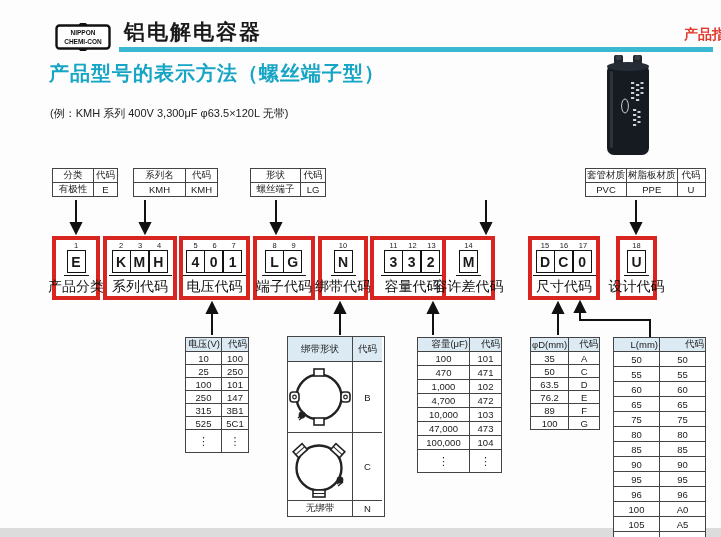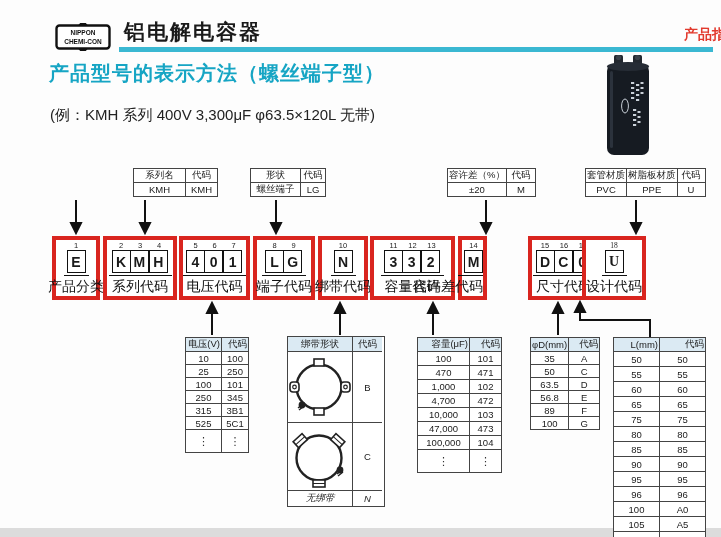--- a/index.html
+++ b/index.html
@@ -10,21 +10,21 @@
   .page{
     position:relative; width:721px; height:537px; background:#fdfdfd;
     overflow:hidden; font-family:"Liberation Sans","DejaVu Sans",sans-serif; color:#1a1a1a;
   }
   
   .logo{position:absolute;left:55px;top:22px;}
   .product-title{position:absolute;left:124px;top:18px;font-size:21px;font-weight:bold;letter-spacing:2px;}
   .teal-rule{position:absolute;left:119px;top:47px;width:594px;height:5px;background:var(--rule);}
   .corner-label{position:absolute;left:684px;top:26px;font-size:14px;font-weight:bold;color:var(--corner-red);white-space:nowrap;}
   .heading{position:absolute;left:49px;top:60px;font-size:20px;font-weight:bold;color:var(--teal);letter-spacing:1px;white-space:nowrap;}
-  .example{position:absolute;left:50px;top:106px;font-size:15px;color:#222;white-space:nowrap;}
+  .example{position:absolute;left:50px;top:106px;font-size:11px;color:#222;white-space:nowrap;}
   .capacitor{position:absolute;left:604px;top:54px;}
   
   .mini{position:absolute;top:168px;}
   .mini table,.dtable table{border-collapse:collapse;background:#fff;}
   .mini th,.mini td{border:1px solid var(--line);font-size:9.5px;font-weight:normal;text-align:center;height:13px;padding:0 1px;white-space:nowrap;}
   .mini th{background:#fff;}
   
   .dtable{position:absolute;z-index:2;}
   .dtable th,.dtable td{border:1px solid var(--line);font-size:9.5px;font-weight:normal;text-align:center;height:12px;padding:0 1px;white-space:nowrap;}
   .dtable th{background:var(--th-bg);height:13px;text-align:right;}
@@ -33,24 +33,24 @@
   .t-cap{left:417px;top:337px;border-radius:22px;}
   .t-cap td{height:13px;}
   .t-dia{left:530px;top:337px;}
   .t-len{left:613px;top:337px;}
   .t-len td{height:14px;}
   
   .band{position:absolute;left:287px;top:336px;width:96px;background:#fff;border:1px solid var(--line);z-index:2;font-size:9.5px;}
   .band .brow{display:grid;grid-template-columns:64px 30px;}
   .band .bcell{border-top:1px solid var(--line);display:flex;align-items:center;justify-content:center;text-align:center;}
   .band .brow > .bcell + .bcell{border-left:1px solid var(--line);}
-  .band .bhead .bcell{border-top:none;background:var(--th-bg);height:14px;}
+  .band .bhead .bcell{border-top:none;background:var(--th-bg);height:24px;}
   .band .tallB .bcell{height:70px;}
   .band .tallC .bcell{height:67px;}
-  .band .last .bcell{height:15px;font-style:italic;}
+  .band .last .bcell{height:15px;}
   
   .code-row{position:absolute;left:0;top:236px;width:721px;height:64px;}
   .code-box{position:absolute;top:0;height:64px;border:4px solid var(--red);background:#fff;
     box-sizing:border-box;display:flex;flex-direction:column;align-items:center;justify-content:flex-start;padding-top:1px;}
   .cells{display:flex;}
   .cellcol{display:flex;flex-direction:column;align-items:center;width:19px;}
   .pos{font-size:7.5px;height:9px;line-height:9px;color:#222;}
   .cell{width:17px;height:21px;border:1.5px solid #111;margin-left:-1.5px;background:#fff;
     font-size:14px;font-weight:bold;display:flex;align-items:center;justify-content:center;}
   .cellcol:first-child .cell{margin-left:0;}
@@ -105,20 +105,40 @@
         <rect x="29" y="65" width="3.2" height="2"></rect>
           <rect x="29" y="70" width="3.2" height="2"></rect>
         <rect x="33.5" y="57" width="3" height="2"></rect>
           <rect x="33.5" y="62" width="3" height="2"></rect>
         <rect x="33.5" y="67" width="3" height="2"></rect>
       </g>
       <ellipse cx="21" cy="52" rx="7" ry="3.4" fill="none" stroke="#c9d0d8" stroke-width="1" transform="rotate(-90 21 52)"></ellipse>
     </svg>
   </div>
 
+  <div class="mini" style="left:52px">
+      <table>
+        <colgroup>
+          <col style="width: 41px;">
+          <col style="width: 24px;">
+        </colgroup>
+        <thead>
+          <tr>
+            <th>分类</th>
+            <th>代码</th>
+          </tr>
+        </thead>
+        <tbody>
+          <tr>
+            <td>有极性</td>
+            <td>E</td>
+          </tr>
+        </tbody>
+      </table>
+    </div>
   <div class="mini" style="left:250px">
       <table>
         <colgroup>
           <col style="width: 50px;">
           <col style="width: 25px;">
         </colgroup>
         <thead>
           <tr>
             <th>形状</th>
             <th>代码</th>
@@ -141,40 +161,20 @@
         <thead>
           <tr>
             <th>系列名</th>
             <th>代码</th>
           </tr>
         </thead>
         <tbody>
           <tr>
             <td>KMH</td>
             <td>KMH</td>
-          </tr>
-        </tbody>
-      </table>
-    </div>
-  <div class="mini" style="left:447px">
-      <table>
-        <colgroup>
-          <col style="width: 56px;">
-          <col style="width: 29px;">
-        </colgroup>
-        <thead>
-          <tr>
-            <th>容许差（%）</th>
-            <th>代码</th>
-          </tr>
-        </thead>
-        <tbody>
-          <tr>
-            <td>±20</td>
-            <td>M</td>
           </tr>
         </tbody>
       </table>
     </div>
   <div class="mini" style="left:585px">
       <table>
         <colgroup>
           <col style="width: 38px;">
           <col style="width: 46px;">
           <col style="width: 28px;">
@@ -278,21 +278,21 @@
             <div class="cell">3</div>
           </div>
           <div class="cellcol">
             <div class="pos">13</div>
             <div class="cell">2</div>
           </div>
         </div>
         <div class="bar" style="width: 63px;"></div>
         <div class="clabel">容量代码</div>
       </div>
-      <div class="code-box" style="left: 458px; width: 29px; align-items: flex-end;">
+      <div class="code-box" style="left: 442px; width: 53px;">
         <div class="cells">
           <div class="cellcol">
             <div class="pos">14</div>
             <div class="cell">M</div>
           </div>
         </div>
         <div class="bar" style="width: 25px;"></div>
         <div class="clabel">容许差代码</div>
       </div>
       <div class="code-box" style="left: 528px; width: 72px;">
@@ -306,21 +306,21 @@
             <div class="cell">C</div>
           </div>
           <div class="cellcol">
             <div class="pos">17</div>
             <div class="cell">0</div>
           </div>
         </div>
         <div class="bar" style="width: 63px;"></div>
         <div class="clabel">尺寸代码</div>
       </div>
-      <div class="code-box" style="left: 582px; width: 64px; font-family: Liberation Serif, serif;">
+      <div class="code-box" style="left: 616px; width: 41px;">
         <div class="cells">
           <div class="cellcol">
             <div class="pos">18</div>
             <div class="cell">U</div>
           </div>
         </div>
         <div class="bar" style="width: 25px;"></div>
         <div class="clabel">设计代码</div>
       </div>
     </div>
@@ -345,21 +345,21 @@
           <tr>
             <td>25</td>
             <td>250</td>
           </tr>
           <tr>
             <td>100</td>
             <td>101</td>
           </tr>
           <tr>
             <td>250</td>
-            <td>345</td>
+            <td>147</td>
           </tr>
           <tr>
             <td>315</td>
             <td>3B1</td>
           </tr>
           <tr>
             <td>525</td>
             <td>5C1</td>
           </tr>
           <tr>
@@ -436,21 +436,21 @@
           </tr>
           <tr>
             <td>50</td>
             <td>C</td>
           </tr>
           <tr>
             <td>63.5</td>
             <td>D</td>
           </tr>
           <tr>
-            <td>56.8</td>
+            <td>76.2</td>
             <td>E</td>
           </tr>
           <tr>
             <td>89</td>
             <td>F</td>
           </tr>
           <tr>
             <td>100</td>
             <td>G</td>
           </tr>

